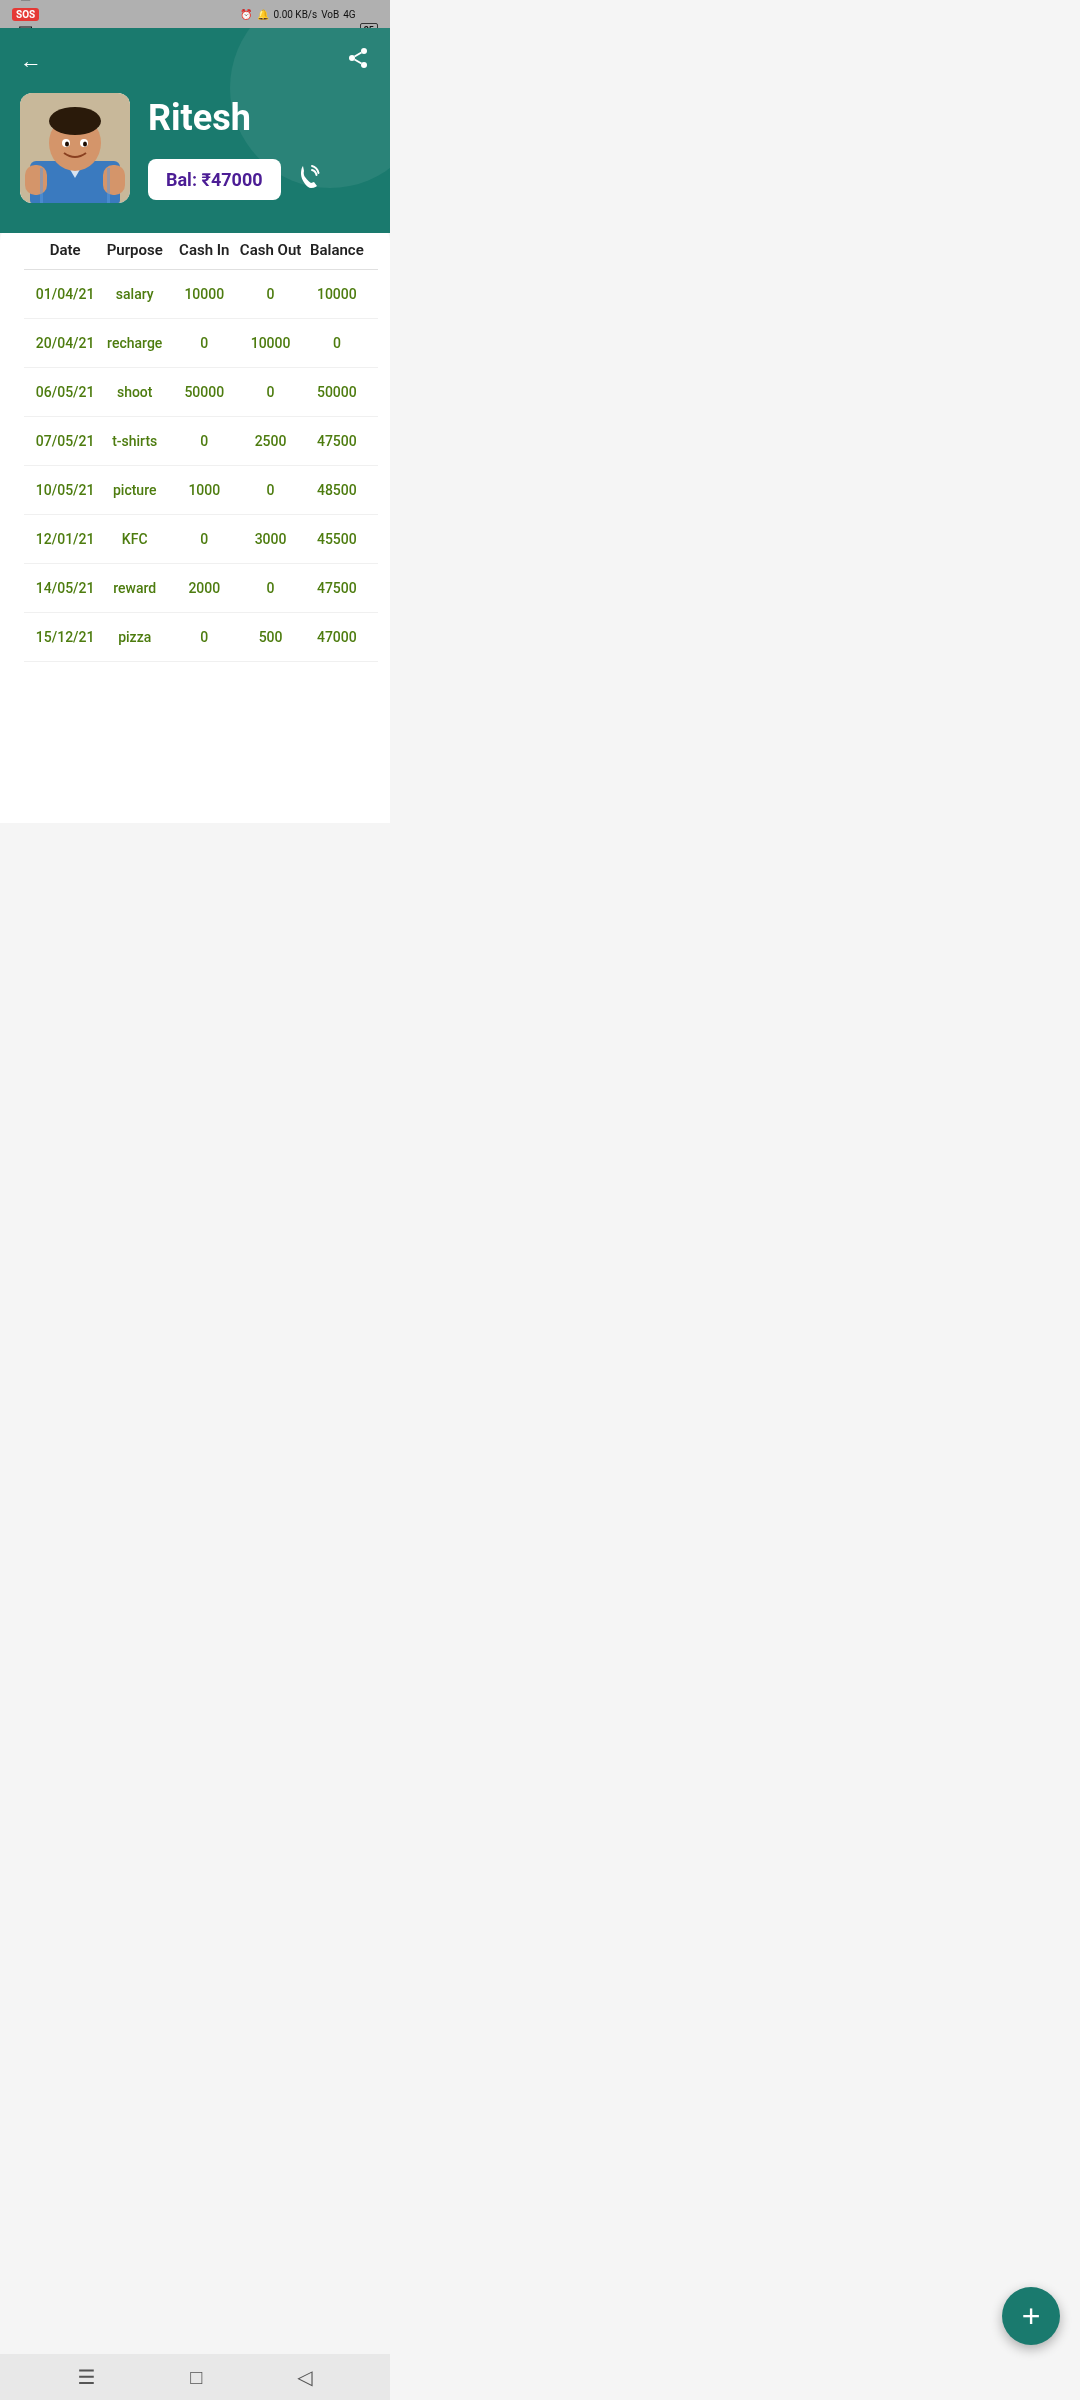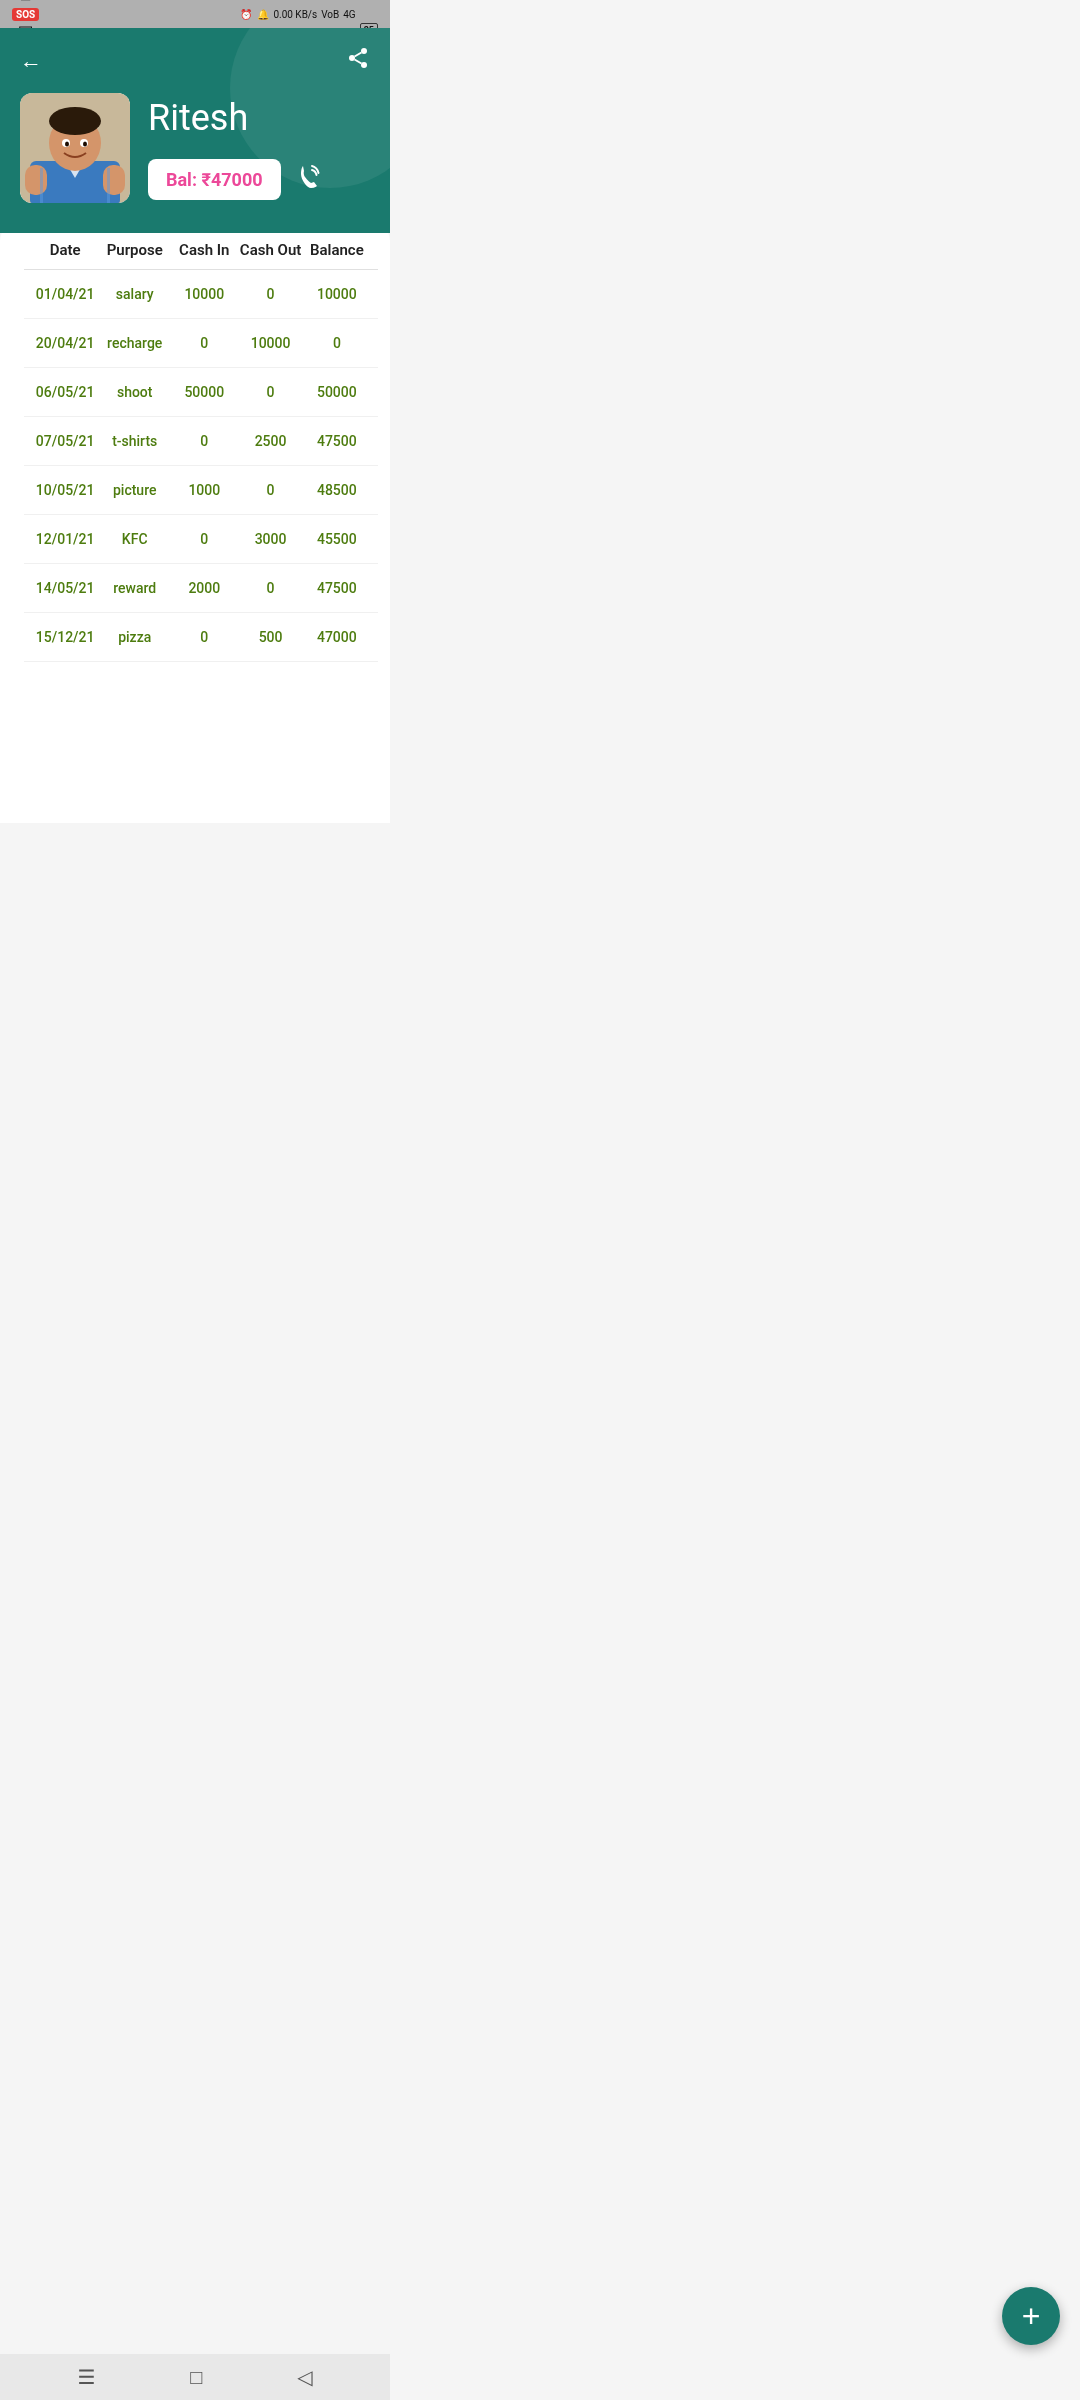--- a/index.html
+++ b/index.html
@@ -101,35 +101,35 @@
       background: linear-gradient(135deg, #c8b89a 0%, #e8d5b8 40%, #9db8c0 100%);
       border-radius: 12px;
       position: relative;
       overflow: hidden;
     }
 
     .profile-info { flex: 1; }
     .profile-name {
       color: white;
       font-size: 36px;
-      font-weight: normal;
+      font-weight: bold;
       margin-bottom: 20px;
     }
     .balance-row {
       display: flex;
       align-items: center;
       gap: 12px;
     }
     .balance-badge {
       background: white;
       border-radius: 8px;
       padding: 10px 18px;
       font-size: 18px;
       font-weight: bold;
-      color: #ec4899;
+      color: #4c1d95;
     }
     .phone-icon {
       color: white;
       font-size: 28px;
     }
 
     
     .table-container {
       background: white;
       border-radius: 18px 18px 0 0;

